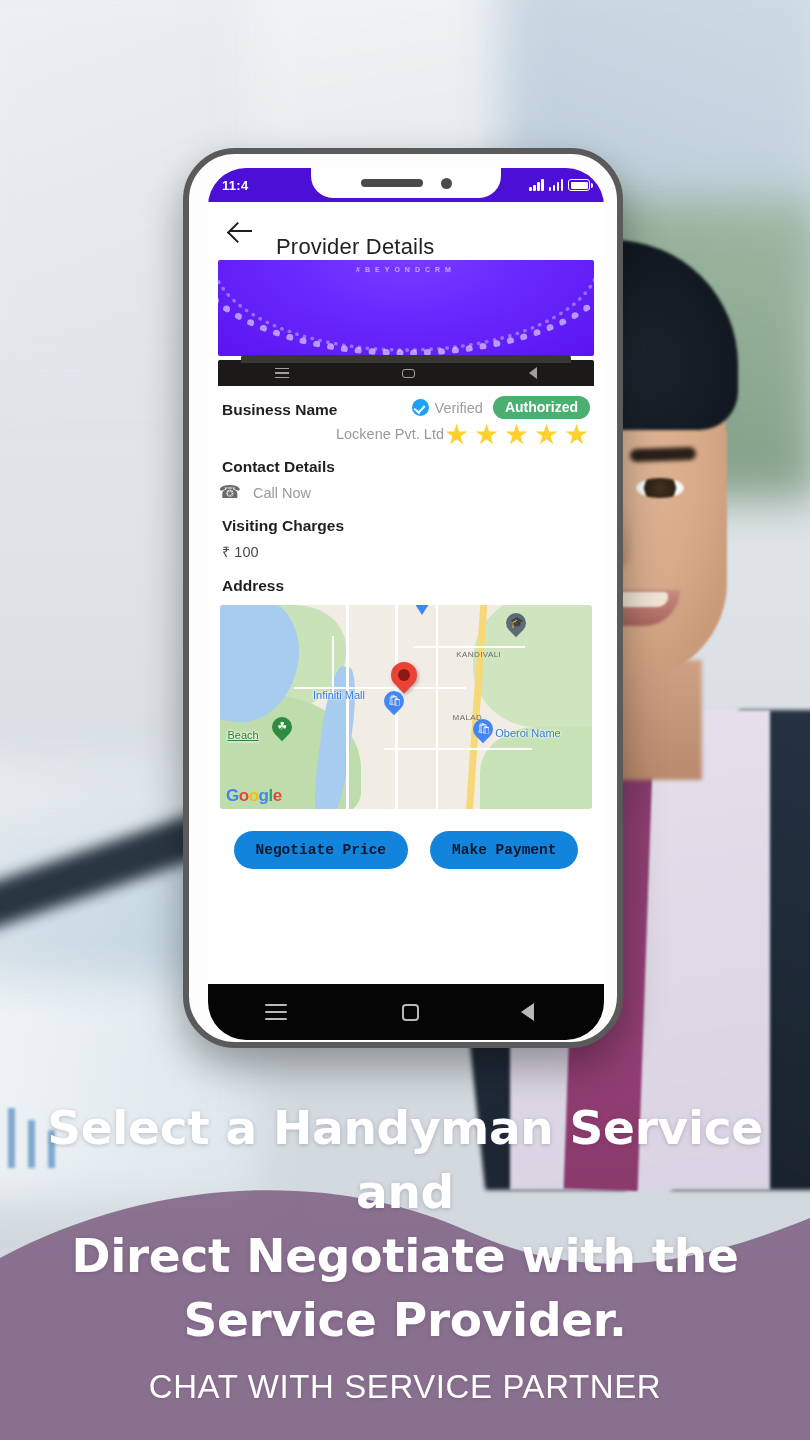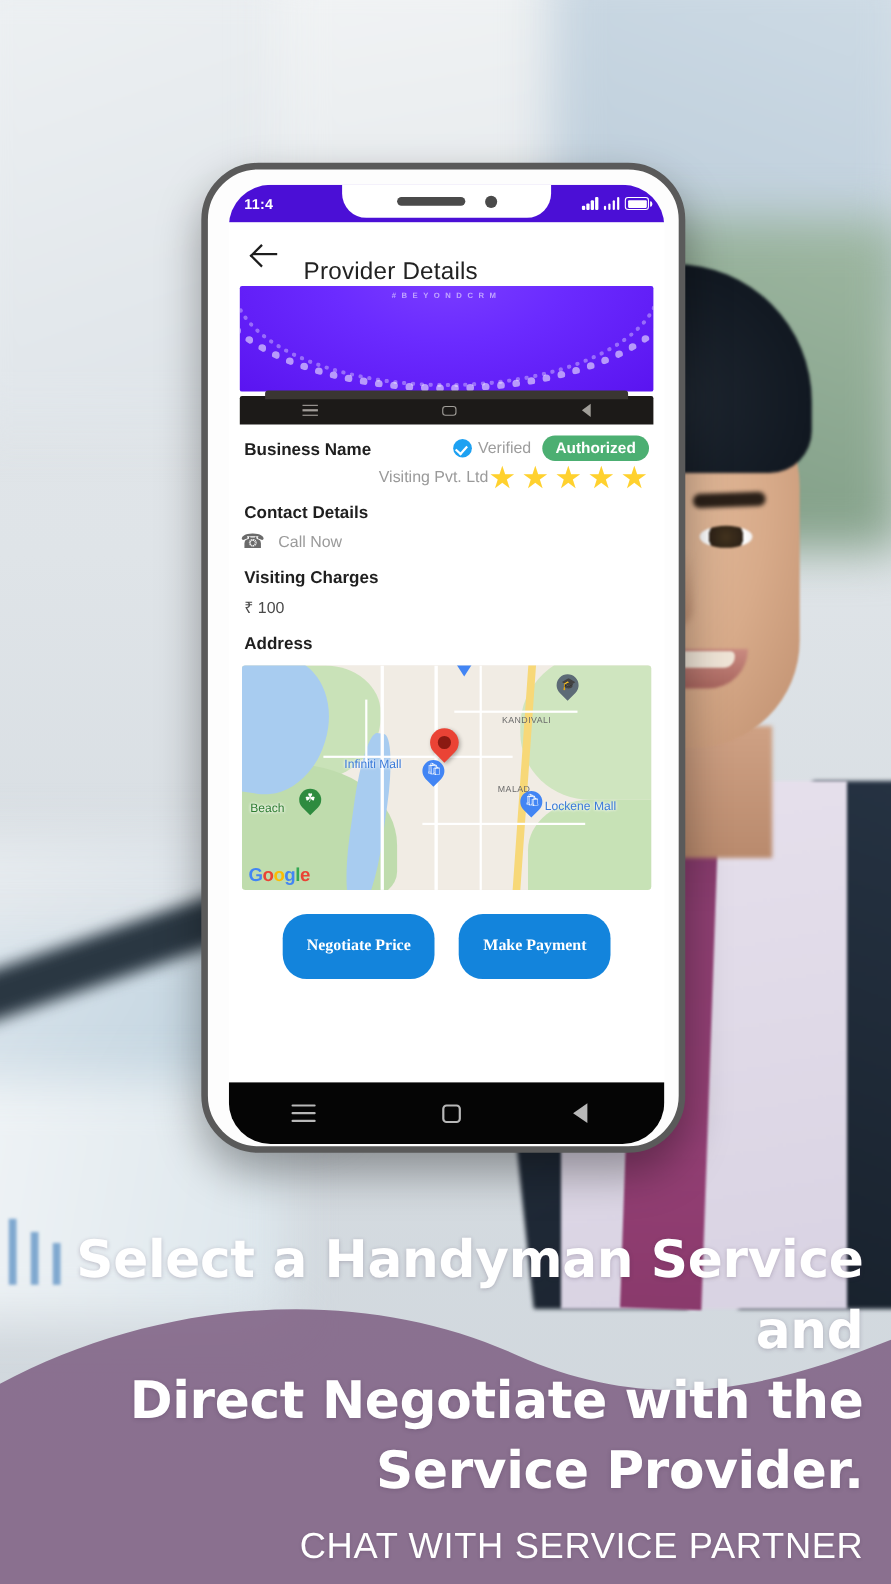--- a/index.html
+++ b/index.html
@@ -218,43 +218,43 @@
     background:#a8ccf0; border-radius: 0 50% 60% 30%; transform: rotate(8deg); }
   .m-river { position:absolute; left:27%; top:30%; width:8%; height:78%;
     background:#a8ccf0; transform: rotate(8deg); border-radius: 40%; }
   .m-hwy { position:absolute; left:68%; top:-5%; width:7px; height:112%;
     background:#f7d878; transform: rotate(4deg); border-radius: 4px; }
   .m-road { position:absolute; background:#ffffff; }
   .m-label { position:absolute; font-size: 8px; color:#6b6b6b; letter-spacing: .4px; margin-left: 28px; }
   .m-poi { position:absolute; font-size: 11px; color:#3a7ad9; font-weight: 500;
     text-shadow: 0 0 3px #fff, 0 0 3px #fff; }
   .m-green-lbl { position:absolute; font-size: 11px; color:#2f7d32; font-weight: 500;
-    text-shadow: 0 0 3px #fff, 0 0 3px #fff; }
+    text-shadow: 0 0 3px #fff, 0 0 3px #fff; text-decoration: underline; }
   .bigpin { position:absolute; left: 46%; top: 28%; width: 26px; height: 26px;
     background: #EA4335; border-radius: 50% 50% 50% 0; transform: rotate(-45deg);
     box-shadow: 0 2px 4px rgba(0,0,0,.3); }
   .bigpin:after { content:''; position:absolute; left:7px; top:7px; width:12px; height:12px;
     border-radius:50%; background:#8B1A12; }
   .gpin { position:absolute; width: 20px; height: 26px; }
   .gpin .head { position:absolute; top:0; left:0; width:20px; height:20px;
     border-radius: 50% 50% 50% 0; transform: rotate(-45deg); }
   .gpin .ico { position:absolute; left:4px; top:3px; width:12px; height:12px;
     color:#fff; font-size:11px; line-height:12px; text-align:center; }
   .gmark-blue { position:absolute; width:0;height:0;
     border-left:9px solid transparent;border-right:9px solid transparent;
     border-top:14px solid #4285F4; }
   .glogo { position:absolute; left: 6px; bottom: 3px; font-size: 17px; font-weight: bold;
     font-family: "Liberation Sans", sans-serif; letter-spacing: -.5px; }
   .gb{color:#4285F4}.gr{color:#EA4335}.gy{color:#FBBC05}.gg{color:#34A853}
 
   
   .actions { display: flex; gap: 22px; justify-content: center; padding: 22px 16px 16px; }
-  .btn { background: #1384DC; color: #ffffff; border: none; border-radius: 22px;
-    padding: 21px 22px; font-size: 14.5px; font-weight: bold; cursor: pointer;
-    font-family: Liberation Serif, serif; }
+  .btn { background: #1384DC; color: #0f172a; border: none; border-radius: 22px;
+    padding: 11px 22px; font-size: 14.5px; font-weight: bold; cursor: pointer;
+    font-family: Liberation Mono, monospace; }
 
   
   .navbar { position:absolute; left:0; right:0; bottom:0; height: 56px; background:#050505;
     display:flex; align-items:center; justify-content: space-around; }
   .nav-ico { width: 22px; height: 18px; position: relative; opacity:.85; }
   .nav-ico.menu:before, .nav-ico.menu:after, .nav-ico.menu span {
     content:''; position:absolute; left:0; width:22px; height:2px; background:#d8d8d8; border-radius:1px; }
   .nav-ico.menu:before{top:1px}.nav-ico.menu span{top:8px}.nav-ico.menu:after{top:15px}
   .nav-ico.home { width:17px;height:17px;border:2px solid #d8d8d8;border-radius:4px; }
   .nav-ico.back { width:0;height:0;border-top:9px solid transparent;
@@ -264,22 +264,22 @@
     width:0;height:0;border-top:9px solid transparent;border-bottom:9px solid transparent;
     border-right:13px solid #d8d8d8; }
 
   
   #wave {
     position: absolute; left: 0; right: 0; bottom: 0; height: 300px;
     overflow: hidden; pointer-events: none;
   }
   #wave svg { position:absolute; bottom:0; left:0; width: 810px; height: 300px; display:block; }
   #caption {
-    position: absolute; left: 0; right: 0; bottom: 0; padding: 0 25px 16px;
-    text-align: right; color: #fff; margin-top: 12px;
+    position: absolute; left: 0; right: 0; bottom: 0; padding: 0 25px 34px;
+    text-align: center; color: #fff; margin-top: 12px;
   }
   .cap-title {
     font-family: "DejaVu Sans", sans-serif;
     font-size: 47px; font-weight: bold; line-height: 1.36;
     letter-spacing: -.3px;
     text-shadow: 0 1px 4px rgba(60,40,70,.25);
   }
   .cap-sub {
     margin-top: 16px; font-size: 33px; color: #fff; letter-spacing: .6px;
     font-family: "Liberation Sans", sans-serif;
@@ -374,21 +374,21 @@
       <div class="row">
         <div class="label">Business Name</div>
         <div class="verified">
           <div class="vbadge"></div>
           <div class="verified-txt">Verified</div>
         </div>
         <div class="authorized">Authorized</div>
       </div>
 
       <div class="row">
-        <div class="value">Visiting Pvt. Ltd</div>
+        <div class="value">Lockene Pvt. Ltd</div>
         <div class="stars">
           <div class="star">★</div>
           <div class="star">★</div>
           <div class="star">★</div>
           <div class="star">★</div>
           <div class="star">★</div>
         </div>
       </div>
 
       <div class="label">Contact Details</div>
@@ -419,21 +419,21 @@
         <div class="m-road" style="left:58%;top:0;width:2px;height:100%;"></div>
         <div class="m-road" style="left:20%;top:40%;width:46%;height:2px;"></div>
         <div class="m-road" style="left:44%;top:70%;width:40%;height:2px;"></div>
         <div class="m-road" style="left:52%;top:20%;width:30%;height:2px;"></div>
         <div class="m-road" style="left:30%;top:15%;width:2px;height:30%;"></div>
 
         <div class="m-label" style="left:56%;top:22%;">KANDIVALI</div>
         <div class="m-label" style="left:55%;top:53%;">MALAD</div>
 
         <div class="m-poi" style="left:25%;top:41%;">Infiniti Mall</div>
-        <div class="m-poi" style="left:74%;top:60%;">Lockene Mall</div>
+        <div class="m-poi" style="left:74%;top:60%;">Oberoi Name</div>
         <div class="m-green-lbl" style="left:2%;top:61%;">Beach</div>
 
         <div class="gmark-blue" style="left:52%;top:-2%;"></div>
         <div class="gpin" style="left:77%;top:4%;">
           <div class="head" style="background:#5D6B76;"></div>
           <div class="ico">🎓</div>
         </div>
         <div class="gpin" style="left:14%;top:55%;">
           <div class="head" style="background:#2E8B3F;"></div>
           <div class="ico">☘</div>

